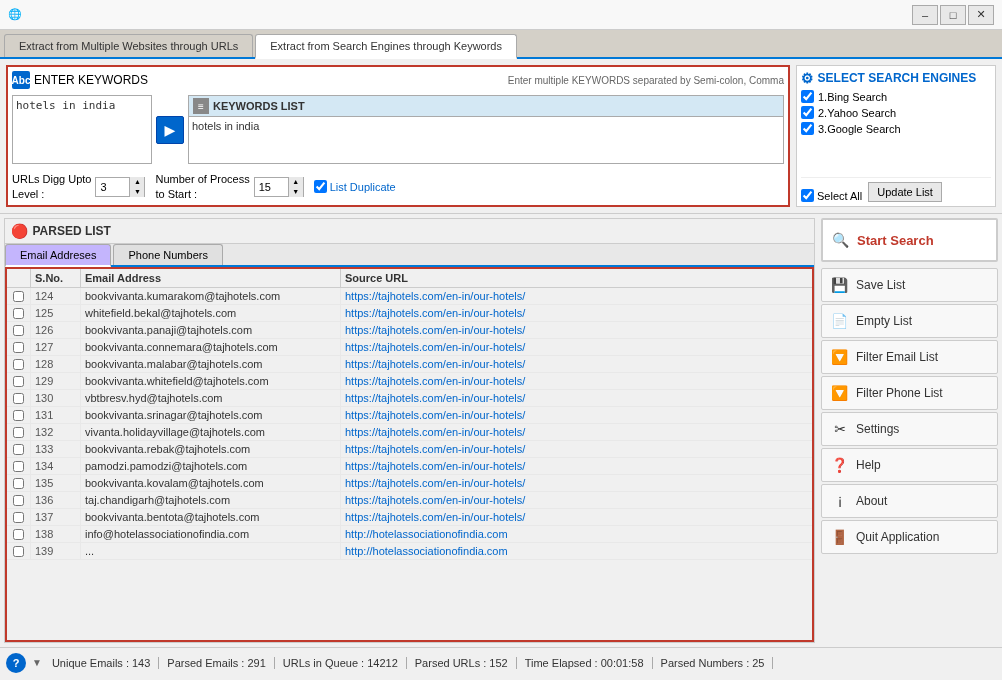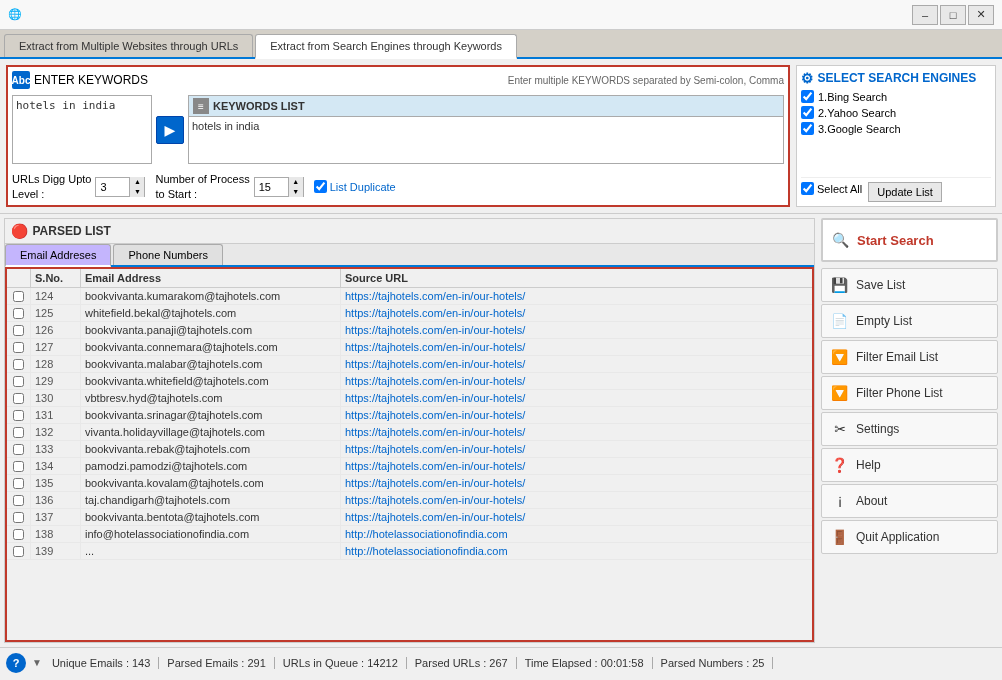--- a/index.html
+++ b/index.html
@@ -158,21 +158,21 @@
       flex-direction: column;
       gap: 4px;
     }
     .se-header {
       display: flex; align-items: center; gap: 4px;
       font-weight: bold; font-size: 12px; color: #0066cc;
     }
     .se-header-icon { color: #0066cc; font-size: 14px; }
     .se-list { display: flex; flex-direction: column; gap: 3px; flex: 1; }
     .se-item { display: flex; align-items: center; gap: 4px; font-size: 11px; }
-    .se-bottom { display: flex; gap: 6px; align-items: flex-start; padding-top: 4px; border-top: 1px solid #eee; }
+    .se-bottom { display: flex; gap: 6px; align-items: flex-end; padding-top: 4px; border-top: 1px solid #eee; }
     .update-btn {
       background: #e8e8e8; border: 1px solid #aaa;
       padding: 3px 8px; cursor: pointer; font-size: 11px;
     }
 
     .middle-panel {
       flex: 1;
       display: flex;
       gap: 0;
       overflow: hidden;
@@ -616,16 +616,16 @@
   </div>
 
 </div>
 
 <div class="status-bar">
   <button class="help-btn">?</button>
   <span class="status-arrow">▼</span>
   <span class="status-item">Unique Emails : 143</span>
   <span class="status-item">Parsed Emails : 291</span>
   <span class="status-item">URLs in Queue : 14212</span>
-  <span class="status-item">Parsed URLs : 267</span>
+  <span class="status-item">Parsed URLs : 152</span>
   <span class="status-item">Time Elapsed : 00:01:58</span>
   <span class="status-item">Parsed Numbers : 25</span>
 </div>
 
 </body></html>

